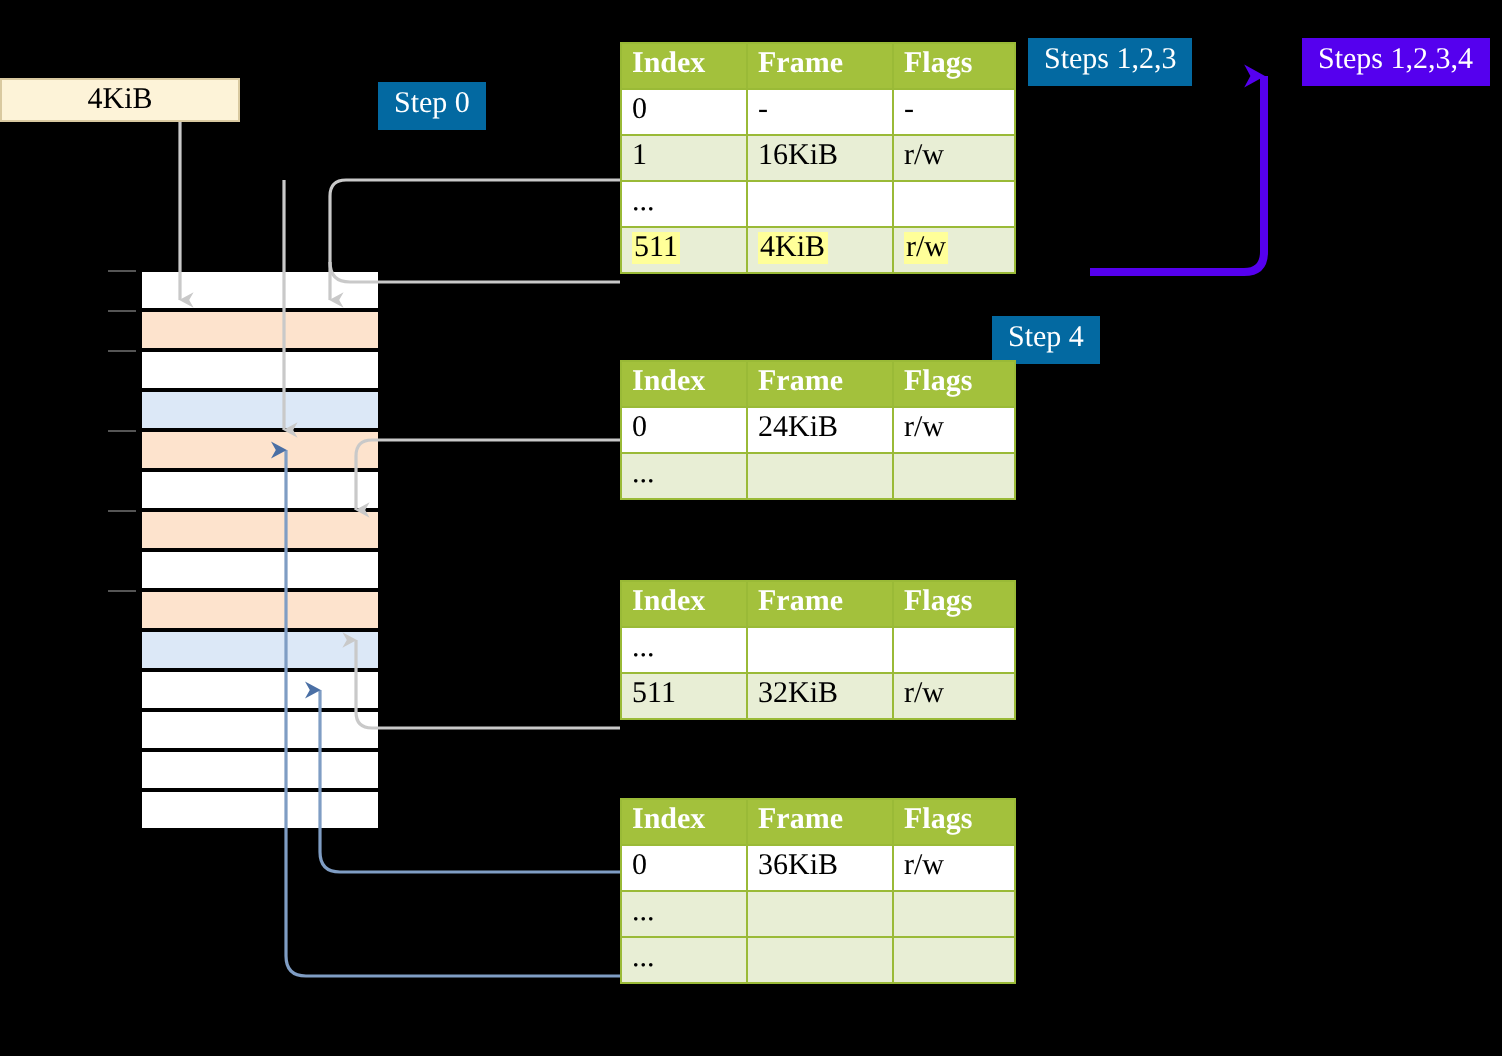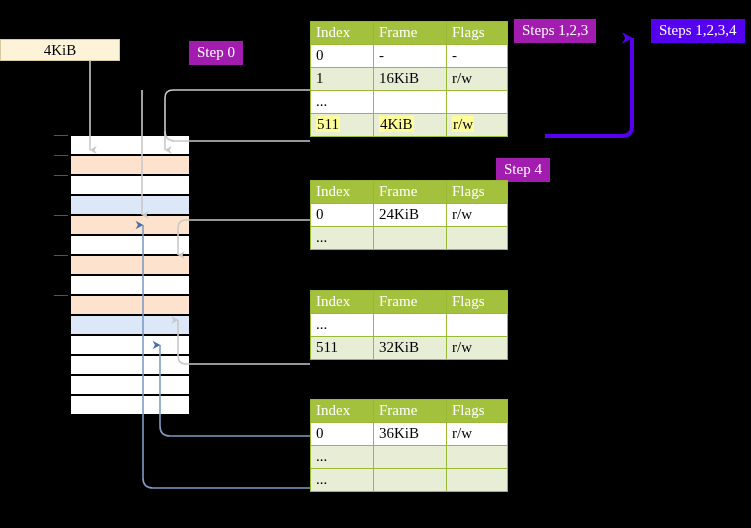--- a/index.html
+++ b/index.html
@@ -4,21 +4,21 @@
 <style>
   html,body{margin:0;padding:0;background:#000;}
   body{width:751px;height:528px;position:relative;overflow:hidden;
        font-family:"Liberation Serif",serif;}
 
   .abs{position:absolute;}
 
   
   .badge{position:absolute;color:#fff;font-family:"Liberation Serif",serif;
          font-size:15px;line-height:1;padding:4px 8px 5px;white-space:nowrap;}
-  .badge-red{background:#a21caf;}
+  .badge-red{background:#0369a1;}
   .badge-purple{background:#5500ee;text-align:right;}
 
   
   #kib-box{left:0px;top:39px;width:120px;height:22px;background:#fdf3d8;
            border:1px solid #d9c9a0;box-sizing:border-box;
            display:flex;align-items:center;justify-content:center;
            font-size:15px;color:#000;}
 
   
   #memcol{left:70px;top:135px;width:120px;height:280px;}
@@ -27,21 +27,21 @@
   .m-white{background:#ffffff;}
   .m-orange{background:#fde3cd;}
   .m-blue{background:#dce8f7;}
   .tick{position:absolute;width:14px;height:1px;background:#555;left:-16px;}
 
   
   .ptable{position:absolute;border-collapse:collapse;background:#000;}
   .ptable td,.ptable th{border:1px solid #9aba37;font-size:15px;
         padding:2px 5px 3px;text-align:left;color:#000;height:17px;
         font-family:"Liberation Serif",serif;}
-  .ptable th{background:#a3c13c;color:#ffffff;font-weight:normal;}
+  .ptable th{background:#a3c13c;color:#ffffff;font-weight:bold;}
   .ptable td.c-idx{width:52px;}
   .ptable td.c-frm{width:62px;}
   .ptable td.c-flg{width:50px;}
   .ptable th.c-idx{width:52px;}
   .ptable th.c-frm{width:62px;}
   .ptable th.c-flg{width:50px;}
   tr.r-white td{background:#ffffff;}
   tr.r-tint td{background:#e8eed5;}
   .hl{background:#ffff99;padding:0 1px;}
 

